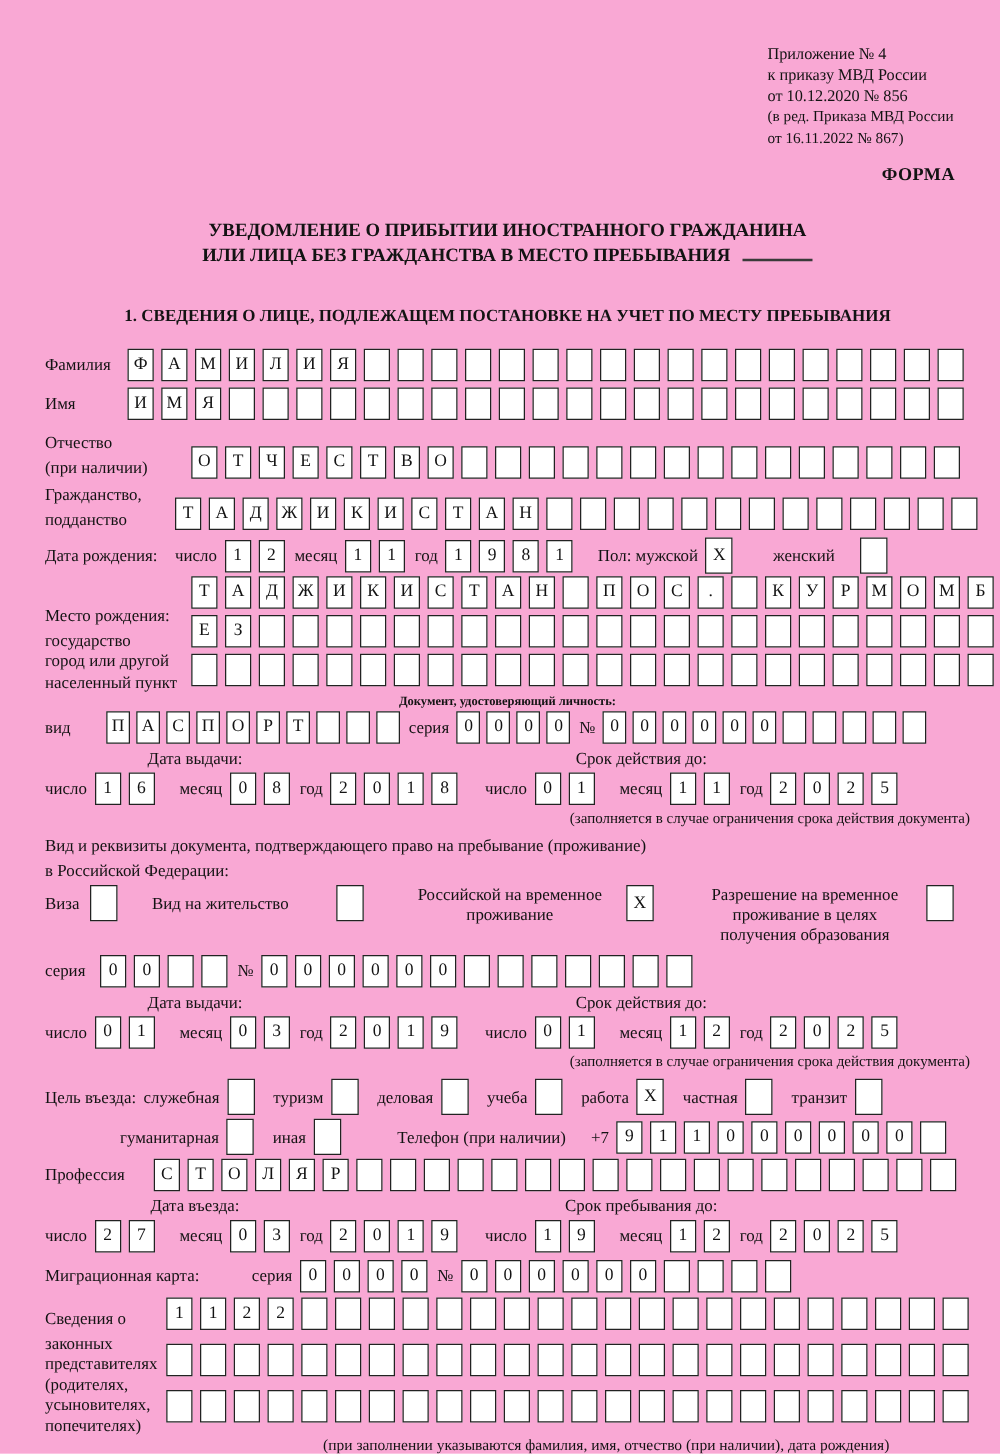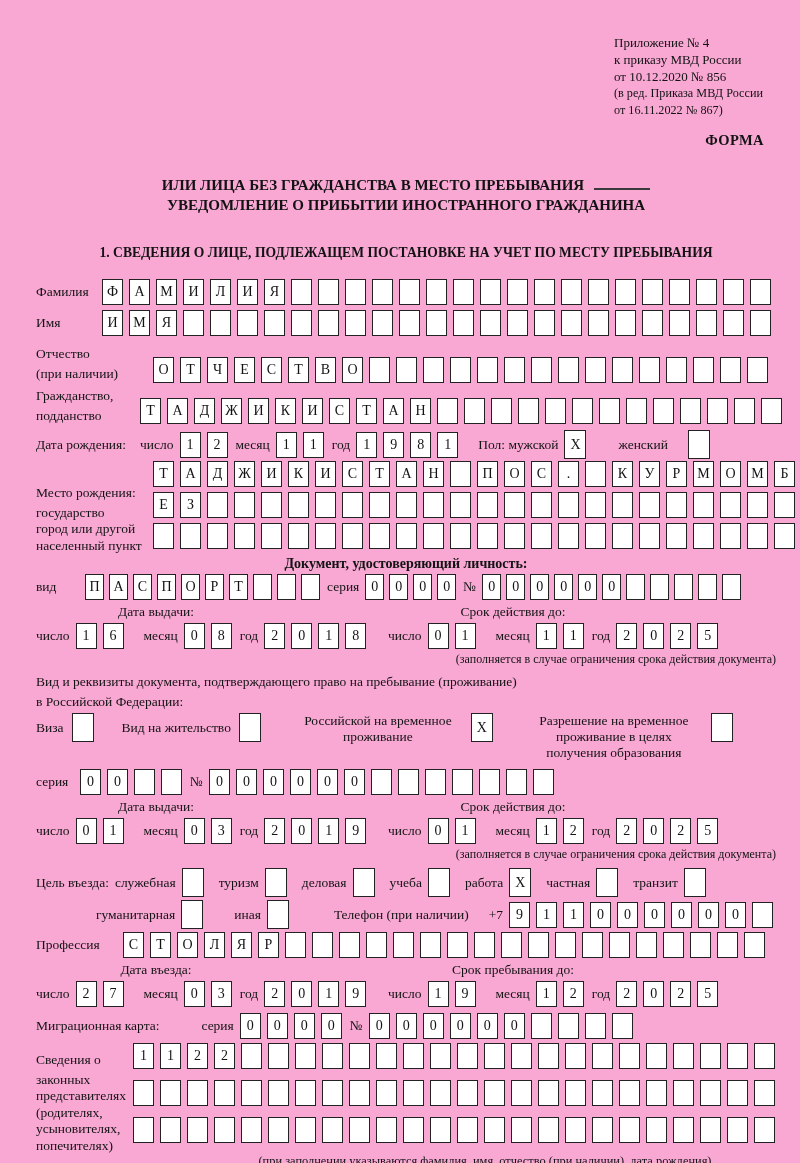--- a/index.html
+++ b/index.html
@@ -27,39 +27,39 @@
   .cell { width:21px; height:26px; box-sizing:border-box; border:1.9px solid #222; margin-right:6px; display:inline-flex; align-items:center; justify-content:center; font-size:14px; background:#fff; flex:none; }
   .tight .cell { width:19px; margin-right:5px; }
   .cb .cell { width:22px; height:29px; }
 
   .dlbl { font-size:13.5px; flex:none; margin:0 6px 0 2px; } .ml26 { margin-left:26px; } .ml14 { margin-left:14px; }
 
   .colcells { display:flex; flex-direction:column; }
   .colcells .cells { margin-bottom:5px; }
   .colcells.wide .cells { margin-bottom:11px; }
 
-  .dochead { text-align:center; font-weight:bold; font-size:14px; margin-top:2px; }
+  .dochead { text-align:center; font-weight:bold; font-size:10px; margin-top:2px; }
 
   .dates { display:flex; margin-top:4px; }
   .dcol.l { width:352px; flex:none; }
   .dcol.r { flex:1; }
   .dhead { font-size:13.5px; text-align:center; margin-bottom:3px; }
   .dcol.l .dhead { width:240px; }
   .dcol.r .dhead { width:250px; }
   .drow { display:flex; align-items:center; }
   .note-r { text-align:right; font-size:12px; margin-top:3px; }
 
   .ptext { font-size:13.5px; margin-top:7px; }
 
   .opts { display:flex; align-items:flex-start; margin-top:3px; }
   .opt { display:flex; align-items:flex-start; }
   .opt .olbl { font-size:13.5px; line-height:16px; margin-right:8px; }
   .opt .olbl.c { text-align:center; }
   .opt .olbl.first { line-height:29px; }
-  .o2 { margin-left:22px; } .o3 { margin-left:26px; } .o4 { margin-left:26px; }
+  .o2 { margin-left:22px;gap:30px; } .o3 { margin-left:26px; } .o4 { margin-left:26px; }
   .wrap170 { width:170px; } .wrap178 { width:178px; }
 
   .popt { display:flex; align-items:center; margin-right:9px; }
   .popt .olbl { font-size:13.5px; margin-right:6px; }
   .indent60 { margin-left:60px; }
 
   .bottom-note { font-size:12.4px; text-align:center; padding-left:158px; margin-top:0px; }
 </style>
 </head>
 <body>
@@ -70,24 +70,24 @@
     <div>Приложение № 4</div>
     <div>к приказу МВД России</div>
     <div>от 10.12.2020 № 856</div>
     <div class="small">(в ред. Приказа МВД России</div>
     <div class="small">от 16.11.2022 № 867)</div>
   </div>
 
   <div class="forma">ФОРМА</div>
 
   <div class="title">
+    <div>УВЕДОМЛЕНИЕ О ПРИБЫТИИ ИНОСТРАННОГО ГРАЖДАНИНА</div>
     <div>
       <span>ИЛИ ЛИЦА БЕЗ ГРАЖДАНСТВА В МЕСТО ПРЕБЫВАНИЯ</span><span class="uline"></span>
     </div>
-    <div>УВЕДОМЛЕНИЕ О ПРИБЫТИИ ИНОСТРАННОГО ГРАЖДАНИНА</div>
   </div>
 
   <div class="sect">1. СВЕДЕНИЯ О ЛИЦЕ, ПОДЛЕЖАЩЕМ ПОСТАНОВКЕ НА УЧЕТ ПО МЕСТУ ПРЕБЫВАНИЯ</div>
 
   <div class="frow" style="margin-top:18px;">
     <span class="lbl w66">Фамилия</span>
     <span class="cells">
         <span class="cell">Ф</span>
         <span class="cell">А</span>
         <span class="cell">М</span>
@@ -567,21 +567,21 @@
     </span>
   </div>
 
   <div class="frow" style="margin-top:3px;">
     <span class="popt indent60">
       <span class="olbl">гуманитарная</span>
       <span class="cells cb">
           <span class="cell"></span>
         </span>
     </span>
-    <span class="popt" style="margin-left:16px;">
+    <span class="popt" style="">
       <span class="olbl">иная</span>
       <span class="cells cb">
           <span class="cell"></span>
         </span>
     </span>
     <span class="dlbl" style="margin-left:30px;">Телефон (при наличии)</span>
     <span class="dlbl" style="margin-left:14px;">+7</span>
     <span class="cells">
         <span class="cell">9</span>
         <span class="cell">1</span>

